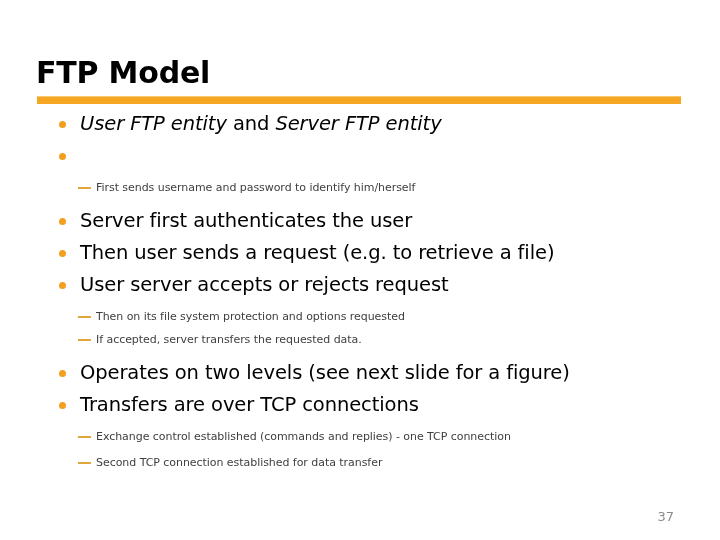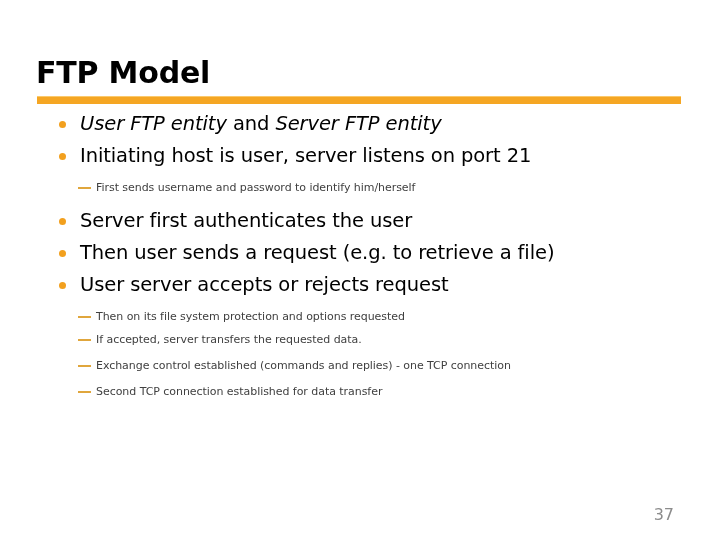--- a/index.html
+++ b/index.html
@@ -121,21 +121,21 @@
   }
 
   .gap-before { margin-top: 8px; }
   .gap-small  { margin-top: 5px; }
 
   
   .page-number {
     position: absolute;
     right: 46px;
     bottom: 16px;
-    font-size: 16px;
+    font-size: 13px;
     color: #8c8c8c;
   }
 </style>
 </head>
 <body>
 
 <div class="slide">
 
   <div class="title">FTP Model</div>
 
@@ -147,21 +147,20 @@
       <span class="marker">
           <span class="dot"></span>
         </span>
       <span class="txt"><em>User FTP entity</em><span> and </span><em>Server FTP entity</em></span>
     </div>
 
     <div class="bullet-row lvl1">
       <span class="marker">
           <span class="dot"></span>
         </span>
-      <span class="txt">Initiating host is user, server listens on port 21</span>
     </div>
 
     <div class="bullet-row lvl2 gap-small">
       <span class="marker">
           <span class="dash"></span>
         </span>
       <span class="txt">First sends username and password to identify him/herself</span>
     </div>
 
     <div class="bullet-row lvl1 gap-before">
@@ -192,21 +191,33 @@
       <span class="txt">Then on its file system protection and options requested</span>
     </div>
 
     <div class="bullet-row lvl2">
       <span class="marker">
           <span class="dash"></span>
         </span>
       <span class="txt">If accepted, server transfers the requested data.</span>
     </div>
 
-
+    <div class="bullet-row lvl1 gap-before">
+      <span class="marker">
+          <span class="dot"></span>
+        </span>
+      <span class="txt">Operates on two levels (see next slide for a figure)</span>
+    </div>
+
+    <div class="bullet-row lvl1">
+      <span class="marker">
+          <span class="dot"></span>
+        </span>
+      <span class="txt">Transfers are over TCP connections</span>
+    </div>
 
     <div class="bullet-row lvl2 gap-small">
       <span class="marker">
           <span class="dash"></span>
         </span>
       <span class="txt">Exchange control established (commands and replies) -  one TCP connection</span>
     </div>
 
     <div class="bullet-row lvl2 gap-small">
       <span class="marker">

